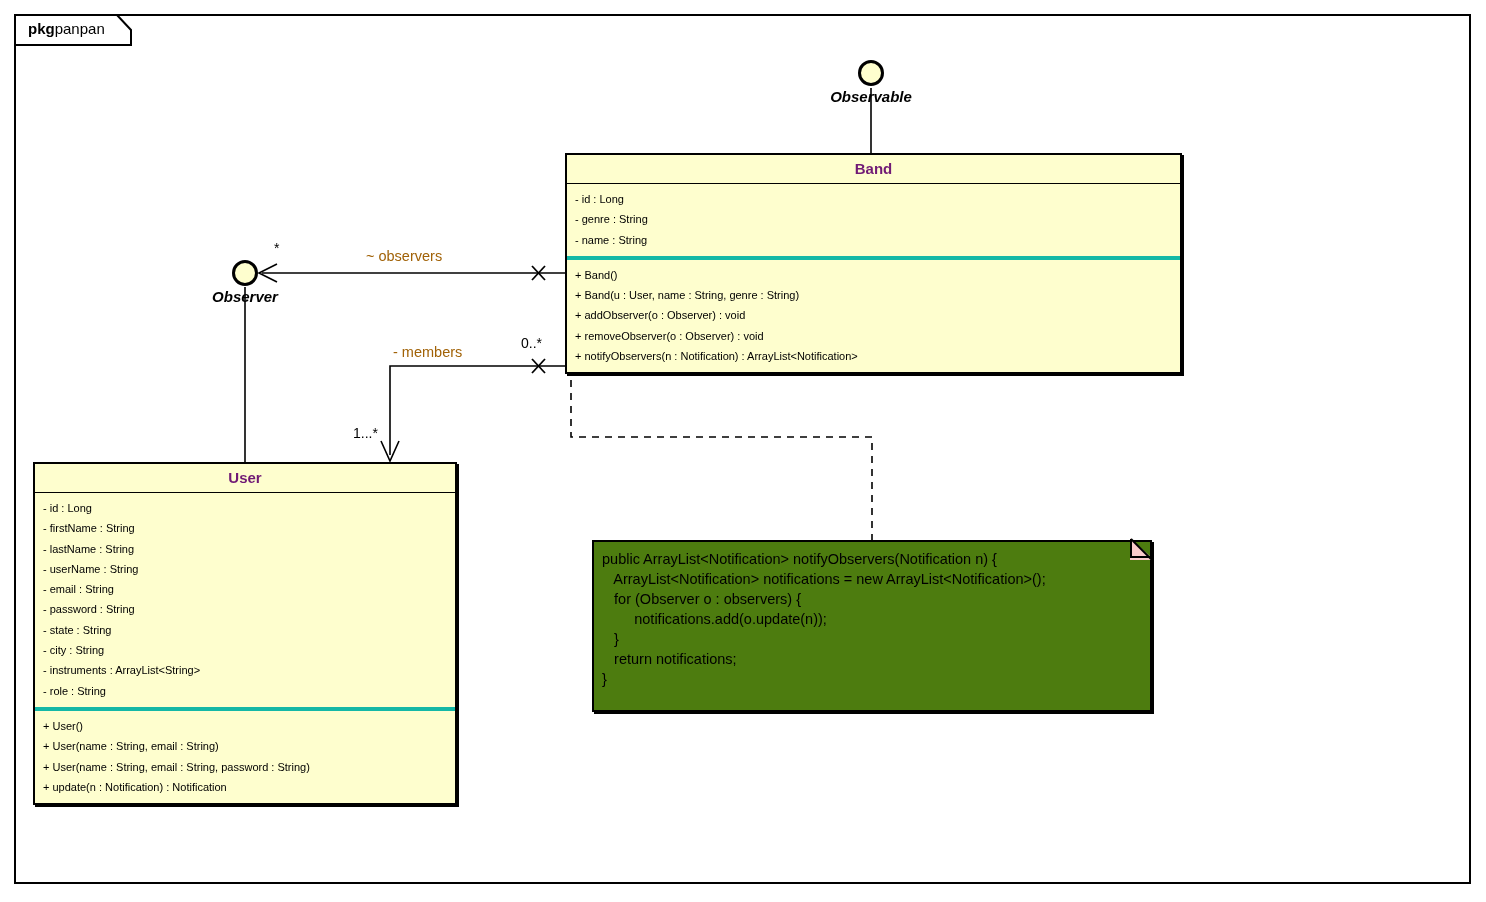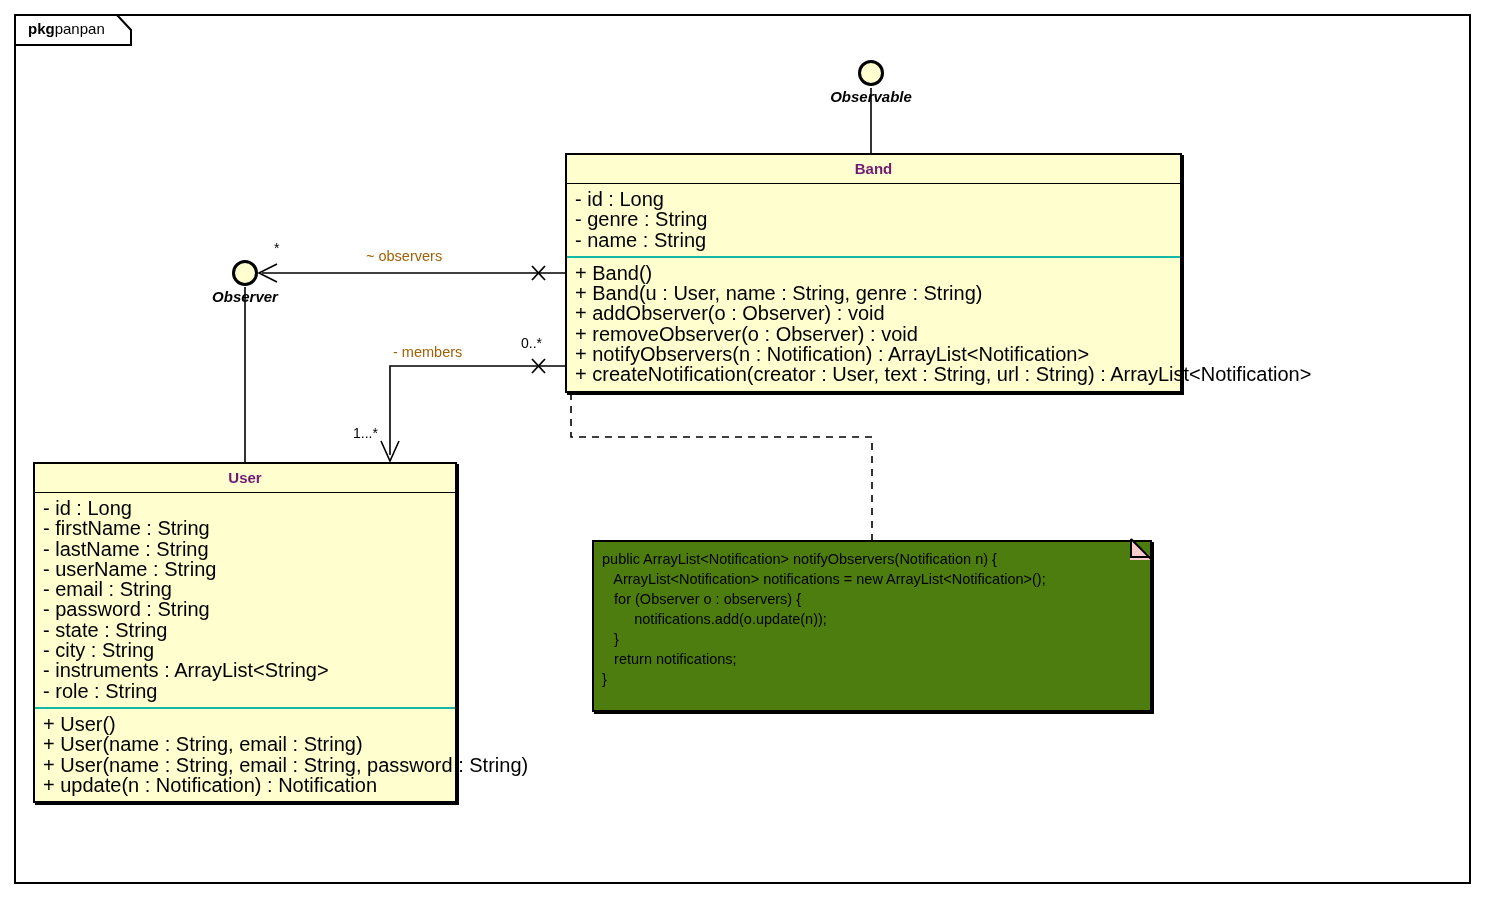--- a/index.html
+++ b/index.html
@@ -65,24 +65,24 @@
     font-size: 15px;
     color: #701a75;
     padding: 5px 6px 6px 6px;
     border-bottom: 1px solid #000000;
     line-height: 17px;
   }
   .uml-class .cls-compartment {
     padding: 5px 8px 6px 8px;
   }
   .uml-class .cls-compartment.divided {
-    border-top: 2px solid #14b8a6;
+    border-top: 4px solid #14b8a6;
   }
   .uml-class .member {
-    font-size: 20px;
+    font-size: 11px;
     color: #000000;
     line-height: 20.3px;
     white-space: nowrap;
   }
 
   
   .lollipop {
     position: absolute;
     z-index: 7;
   }
@@ -223,21 +223,20 @@
       <div class="member">- id : Long</div>
       <div class="member">- genre : String</div>
       <div class="member">- name : String</div>
     </div>
     <div class="cls-compartment divided">
       <div class="member">+ Band()</div>
       <div class="member">+ Band(u : User, name : String, genre : String)</div>
       <div class="member">+ addObserver(o : Observer) : void</div>
       <div class="member">+ removeObserver(o : Observer) : void</div>
       <div class="member">+ notifyObservers(n : Notification) : ArrayList&lt;Notification&gt;</div>
-      <div class="member">+ createNotification(creator : User, text : String, url : String) : ArrayList&lt;Notification&gt;</div>
     </div>
   </div>
 
   <div class="uml-class" id="class-user" style="left:33px; top:462px; width:424px;">
     <div class="cls-title">User</div>
     <div class="cls-compartment">
       <div class="member">- id : Long</div>
       <div class="member">- firstName : String</div>
       <div class="member">- lastName : String</div>
       <div class="member">- userName : String</div>

